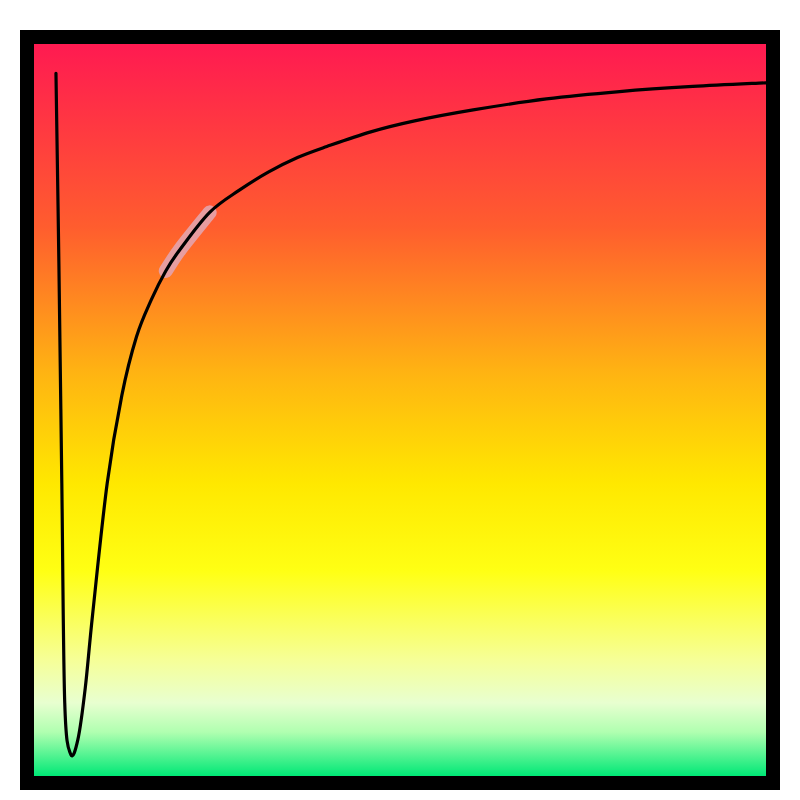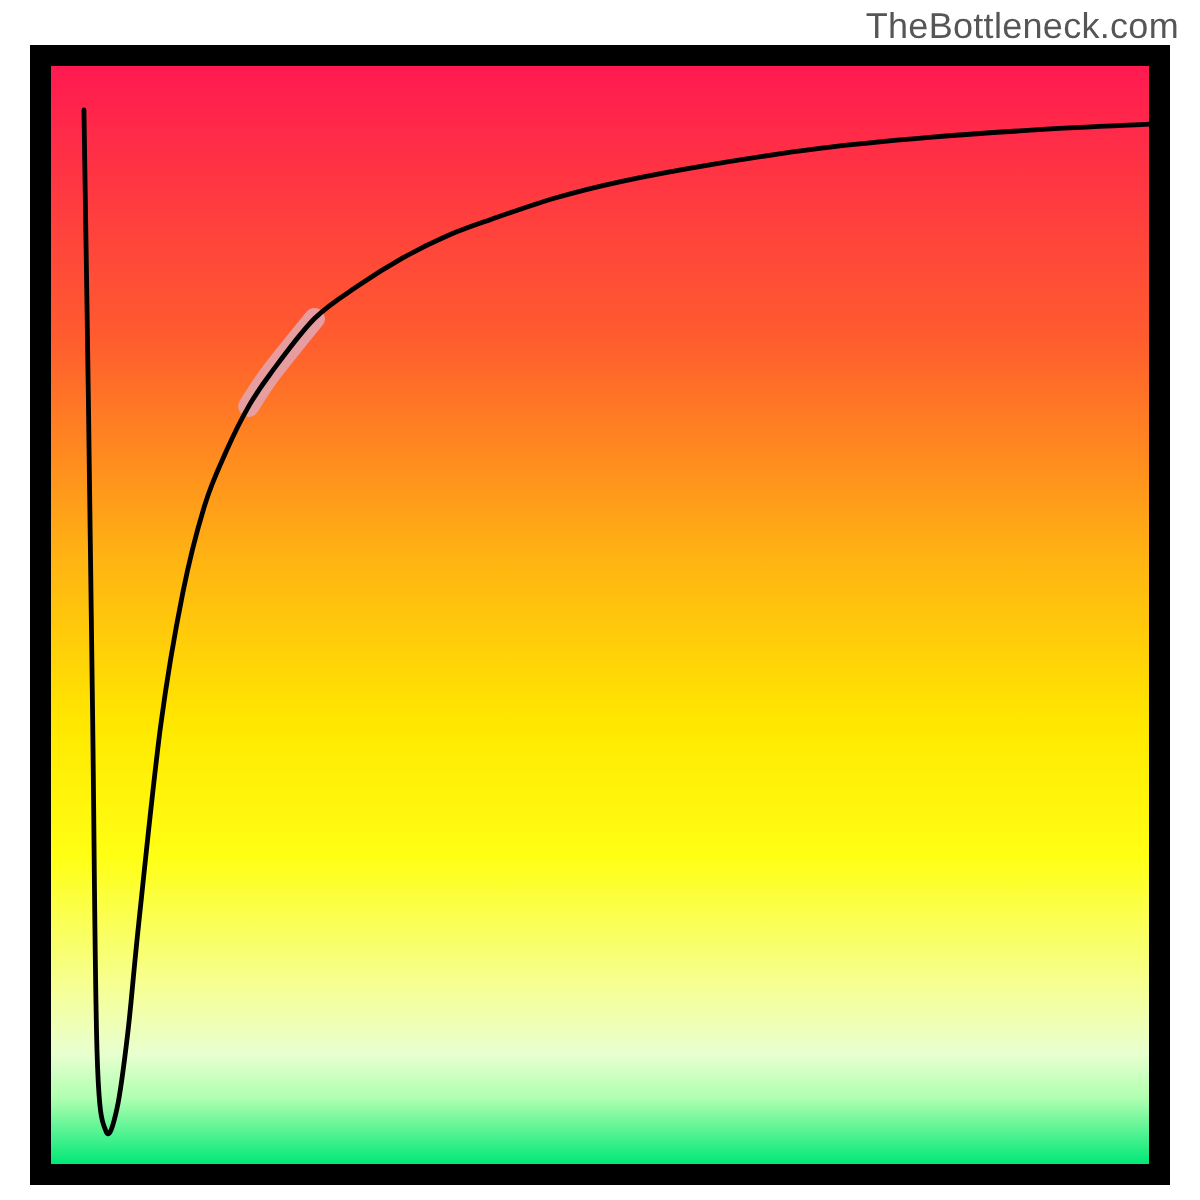--- a/index.html
+++ b/index.html
@@ -32,21 +32,20 @@
     width: 760px;
     height: 760px;
   }
   svg { display: block; }
 </style>
 </head>
 <body>
 
 <div class="wrap">
 
-  <div class="watermark">TheBottleneck.com</div>
 
   <div class="frame">
     <svg id="chart-svg" width="760" height="760" viewBox="0 0 760 760">
       <defs>
         <linearGradient id="bg-grad" x1="0" y1="0" x2="0" y2="1">
             <stop offset="0%" stop-color="#ff1a51"></stop>
             <stop offset="25%" stop-color="#ff5d2e"></stop>
             <stop offset="45%" stop-color="#ffb412"></stop>
             <stop offset="60%" stop-color="#ffe800"></stop>
             <stop offset="72%" stop-color="#ffff14"></stop>

